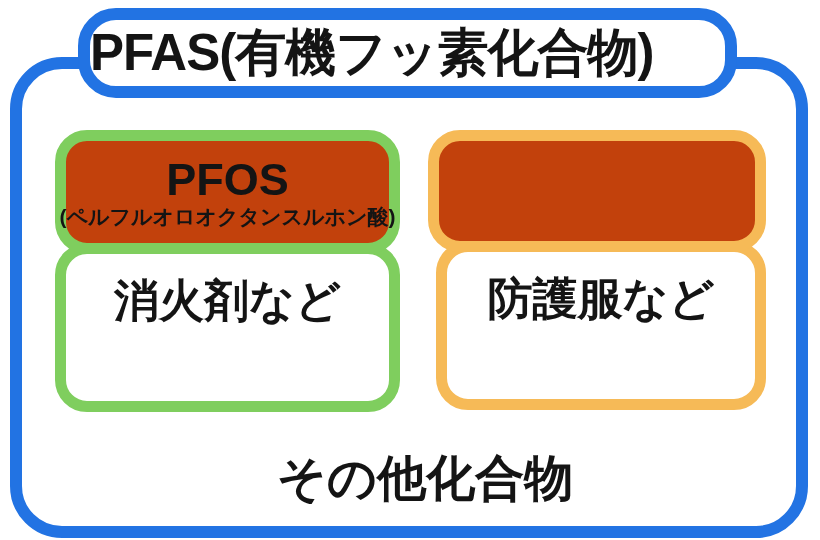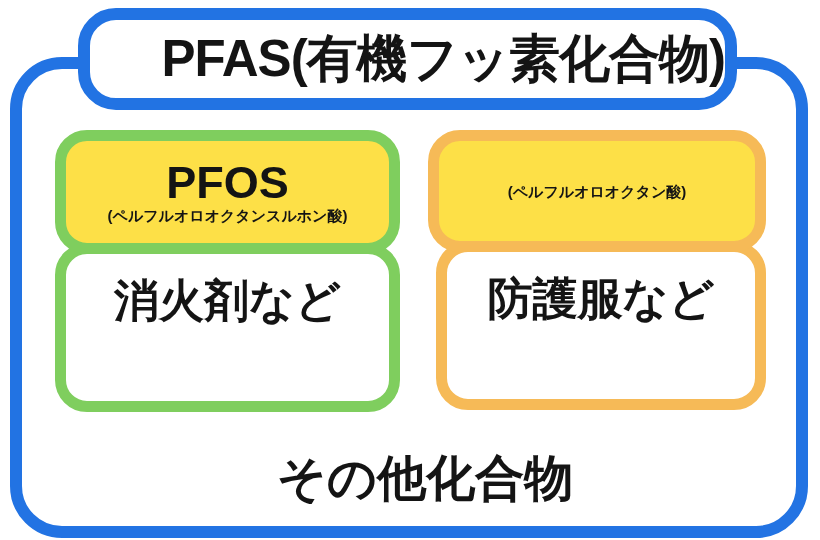--- a/index.html
+++ b/index.html
@@ -19,40 +19,40 @@
     width: 798px; height: 481px;
     border: 12px solid #2273E3;
     border-radius: 52px;
     background: #ffffff;
   }
 
   
   .title-box {
     position: absolute;
     left: 78px; top: 8px;
-    width: 659px; height: 102px;
+    width: 659px; height: 90px;
     border: 12px solid #2273E3;
     border-radius: 38px;
     background: #ffffff;
-    display: flex; align-items: center; justify-content: flex-end;
+    display: flex; align-items: center; justify-content: flex-start;
     z-index: 3;
   }
   .title-box .title-text {
     font-size: 51px;
     font-weight: 800;
     letter-spacing: -1px;
     white-space: nowrap;
   }
 
   
   .cat-box { position: absolute; display: flex; flex-direction: column; z-index: 2; }
   .cat-box .cat-header {
     border-style: solid; border-width: 11px;
     border-radius: 32px;
-    background: #fde047;
+    background: #c2410c;
     display: flex; flex-direction: column;
     align-items: center; justify-content: center;
     z-index: 2;
   }
   .cat-box .cat-body {
     flex: 1;
     margin-top: -11px;
     border-style: solid; border-width: 11px;
     border-radius: 32px;
     background: #ffffff;
@@ -60,21 +60,21 @@
     padding-top: 17px;
     z-index: 1;
   }
   .cat-name {
     font-size: 45px;
     font-weight: 800;
     line-height: 1.05;
     white-space: nowrap;
   }
   .cat-subtitle {
-    font-size: 15px;
+    font-size: 21px;
     font-weight: 800;
     line-height: 1.1;
     margin-top: 2px;
     white-space: nowrap;
   }
   .cat-example {
     font-size: 45px;
     font-weight: 800;
     white-space: nowrap;
   }
@@ -115,21 +115,20 @@
       <span class="cat-name">PFOS</span>
       <span class="cat-subtitle">(ペルフルオロオクタンスルホン酸)</span>
     </div>
     <div class="cat-body">
       <span class="cat-example">消火剤など</span>
     </div>
   </div>
 
   <div class="cat-box pfoa-box">
     <div class="cat-header">
-      <span class="cat-subtitle">(ペルフルオロオクタン酸)</span>
     </div>
     <div class="cat-body">
       <span class="cat-example">防護服など</span>
     </div>
   </div>
 
   <div class="other-label">その他化合物</div>
 
 </div>
 

